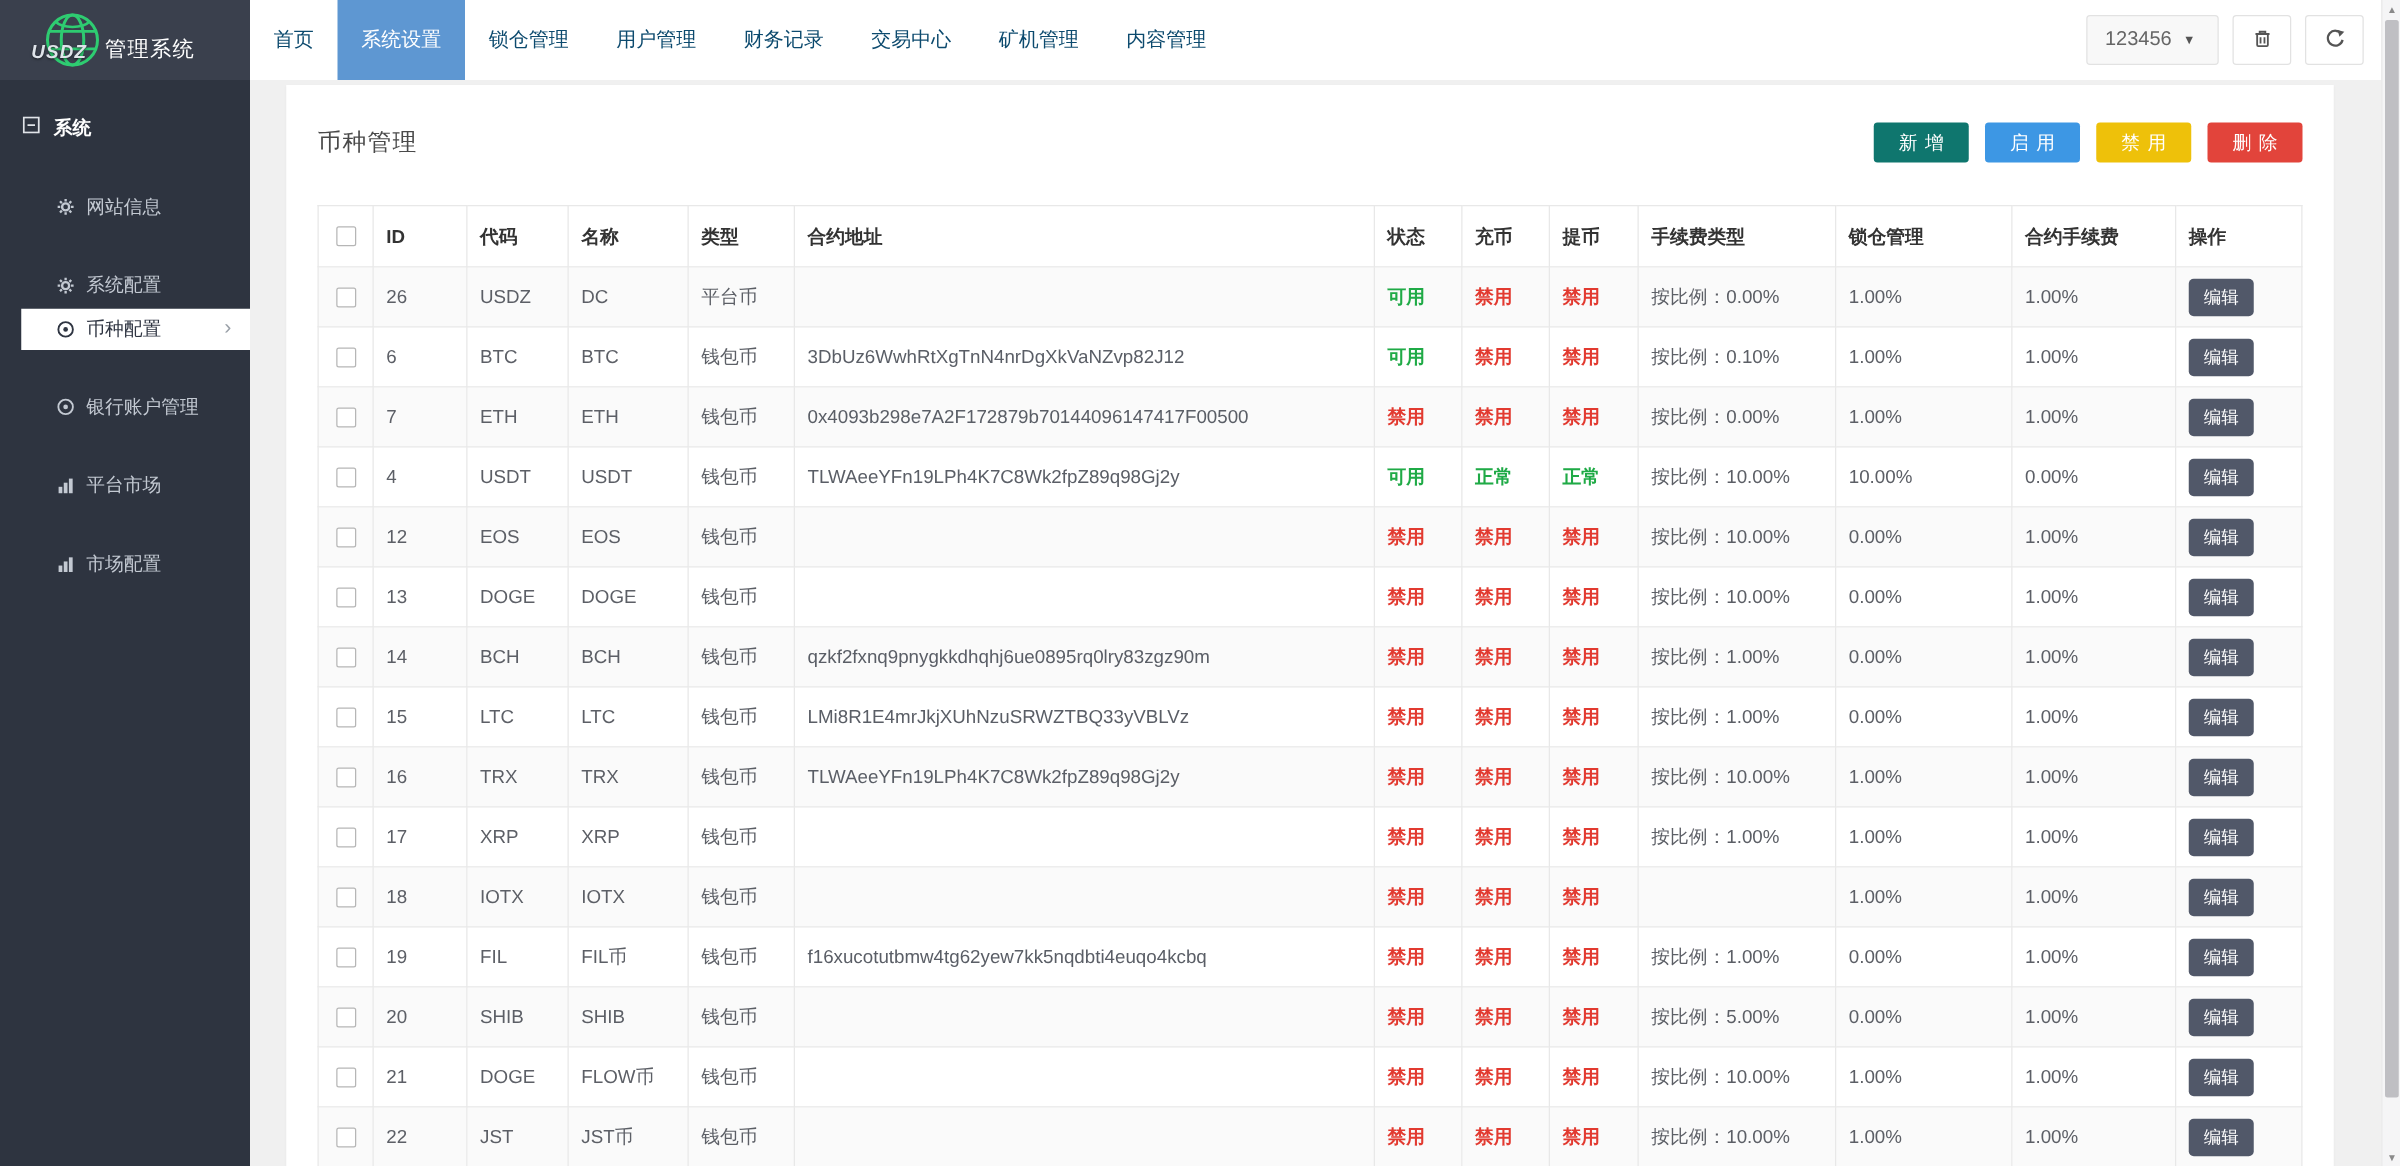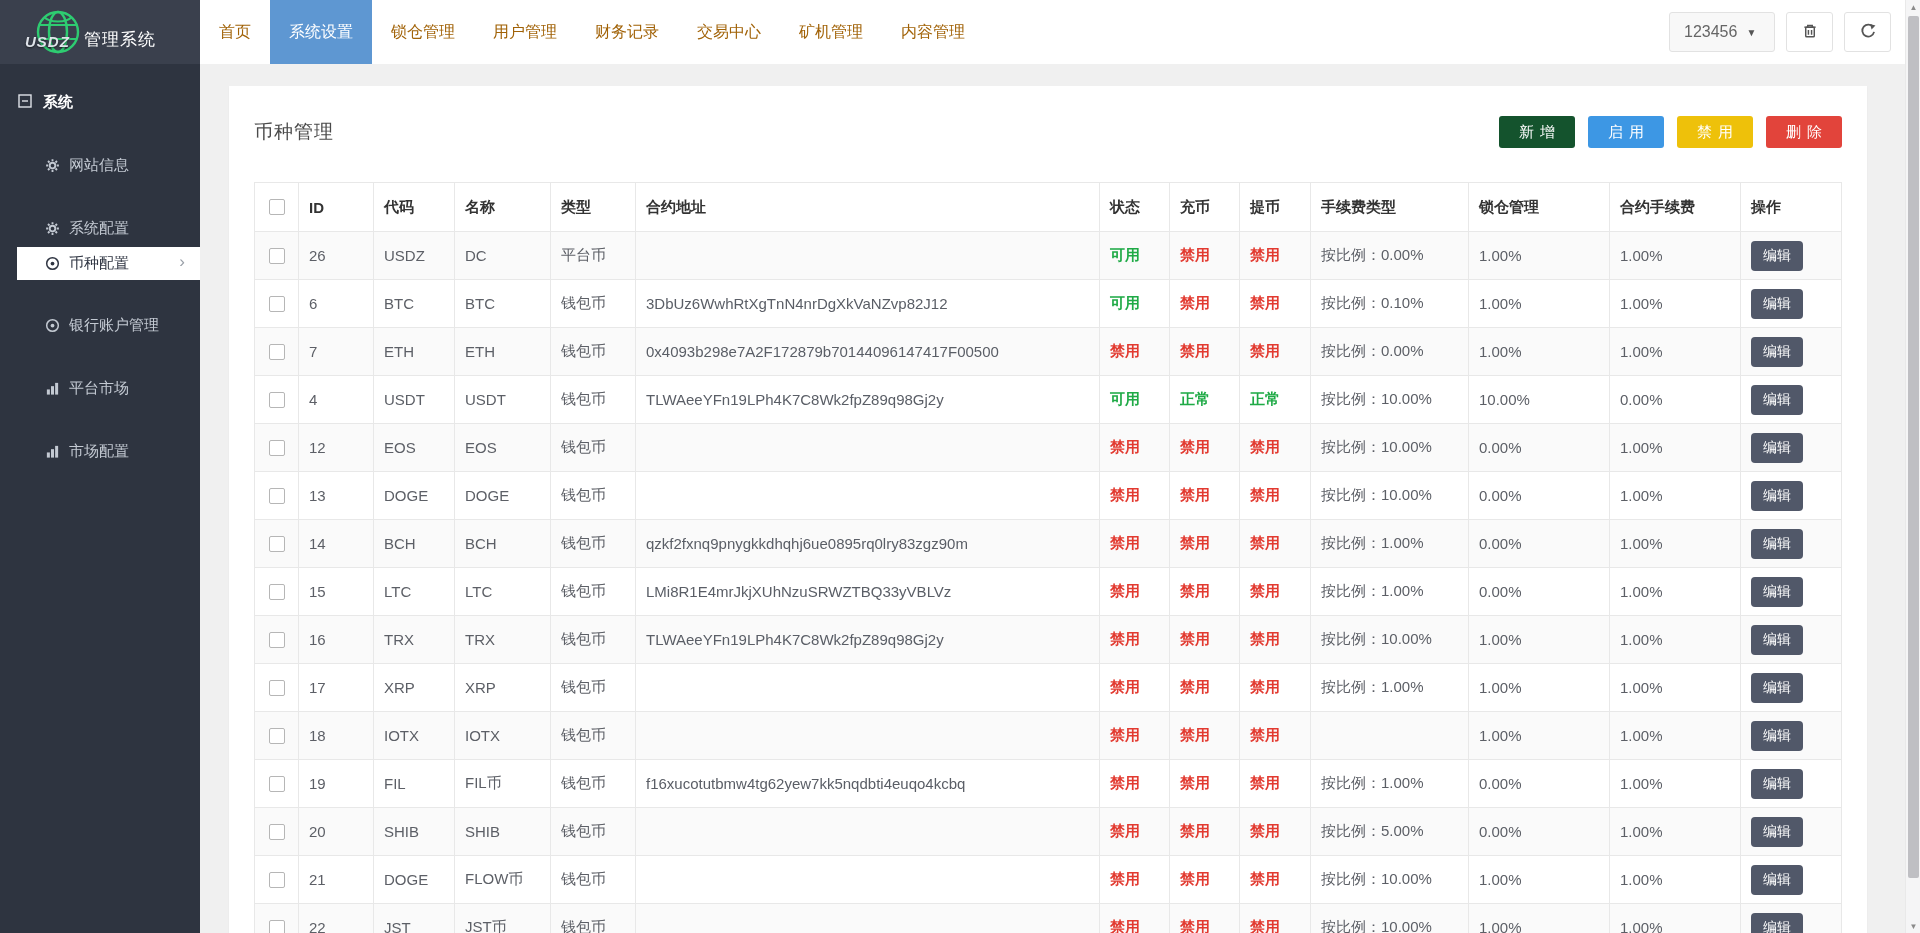--- a/index.html
+++ b/index.html
@@ -8,42 +8,42 @@
   .app { position:relative; width:1920px; height:933px; overflow:hidden; }
 
   
   .topbar { position:absolute; top:0; left:0; right:15px; height:64px; background:#fff; display:flex; align-items:stretch; z-index:5; }
   .logo-block { width:200px; background:#3a404d; display:flex; align-items:center; padding-left:34px; flex:none; }
   .globe-wrap { position:relative; width:48px; height:48px; flex:none; }
   .globe-wrap svg { width:48px; height:48px; }
   .logo-usdz { position:absolute; left:-9px; bottom:6px; font-size:15px; font-weight:bold; font-style:italic; color:#dfe4ea; letter-spacing:1px; text-shadow:0 1px 2px rgba(0,0,0,.6); }
   .logo-title { color:#fff; font-size:17px; margin-left:2px; margin-top:14px; letter-spacing:1px; }
   .nav { display:flex; align-items:stretch; flex:none; }
-  .nav-tab { display:flex; align-items:center; padding:0 19px; font-size:16px; color:#a16207; cursor:pointer; }
+  .nav-tab { display:flex; align-items:center; padding:0 19px; font-size:16px; color:#0c4a6e; cursor:pointer; }
   .nav-tab.active { background:#5e97d2; color:#fff; }
   .topbar-right { margin-left:auto; display:flex; align-items:center; gap:11px; padding-right:14px; }
   .user-dropdown { height:40px; min-width:106px; border:1px solid #e2e2e2; background:#f8f8f8; border-radius:3px; display:flex; align-items:center; justify-content:flex-start; gap:9px; font-size:16px; color:#666; padding:0 14px; cursor:pointer; }
   .user-dropdown .caret { font-size:10px; color:#555; }
   .icon-btn { width:47px; height:40px; border:1px solid #e2e2e2; background:#fff; border-radius:3px; display:flex; align-items:center; justify-content:center; color:#555; cursor:pointer; }
   .icon-btn svg { width:18px; height:18px; }
 
   
   .sidebar { position:absolute; top:64px; left:0; bottom:0; width:200px; background:#2e3440; padding-top:20px; z-index:4; }
   .side-group { display:flex; align-items:center; gap:11px; padding-left:18px; height:36px; color:#fff; font-size:15px; font-weight:bold; cursor:pointer; }
   .side-group svg { width:14px; height:14px; color:#e0e3e8; }
   .side-items { margin-top:10px; }
   .side-item { display:flex; align-items:center; gap:9px; height:35px; padding-left:44px; color:#c3c9d2; font-size:15px; cursor:pointer; position:relative;margin-top:28px; }
   .side-item .s-icon { width:16px; height:16px; display:flex; align-items:center; justify-content:center; color:#c3c9d2; flex:none; }
   .side-item .s-icon svg { width:15px; height:15px; }
   .side-item.active { background:#fff; color:#2f3542; margin-left:17px; padding-left:27px; height:33px; margin-top:1px; margin-bottom:1px;align-items:center; }
   .side-item.active .s-icon { color:#2f3542; }
   .side-item .chev { position:absolute; right:15px; color:#9aa0a8; font-size:17px; line-height:1; top:6px; }
 
   
-  .content { position:absolute; top:64px; left:200px; right:15px; bottom:0; background:#f0f0f0; padding:22px 38px 0 29px; overflow:hidden; }
+  .content { position:absolute; top:64px; left:200px; right:15px; bottom:0; background:#f0f0f0; padding:4px 38px 0 29px; overflow:hidden; }
   .card { background:#fff; min-height:900px; padding:26px 25px 20px 25px; box-shadow:0 1px 2px rgba(0,0,0,.04); }
   .card-head { display:flex; align-items:center; justify-content:space-between; height:40px; margin-bottom:30px; }
   .page-title { font-size:19px; font-weight:normal; color:#4a4a4a; letter-spacing:1px; }
   .actions { display:flex; gap:13px; }
   .action-btn { height:32px; padding:0 14px; border:none; border-radius:3px; color:#fff; font-size:15px; letter-spacing:6px; text-indent:6px; cursor:pointer; font-family:inherit; display:flex; align-items:center; }
 
   
   table { width:100%; border-collapse:collapse; table-layout:fixed; }
   th,td { border:1px solid #e8e8e8; font-size:15px; padding:0 10px; height:48px; overflow:hidden; white-space:nowrap; text-overflow:ellipsis; }
   thead th { height:49px; text-align:left; color:#333; font-weight:bold; background:#fff; }
@@ -193,21 +193,21 @@
           <span>市场配置</span>
         </div>
       </div>
   </aside>
 
   <main class="content">
     <div class="card">
       <div class="card-head">
         <h2 class="page-title">币种管理</h2>
         <div class="actions" id="actions">
-            <button class="action-btn" style="background: #14532d;">新增</button>
+            <button class="action-btn" style="background: #0f766e;">新增</button>
             <button class="action-btn" style="background: rgb(61, 151, 228);">启用</button>
             <button class="action-btn" style="background: rgb(238, 193, 10);">禁用</button>
             <button class="action-btn" style="background: rgb(226, 68, 59);">删除</button>
           </div>
       </div>
       <table>
         <colgroup>
           <col style="width:44px">
             <col style="width:75px">
             <col style="width:81px">

